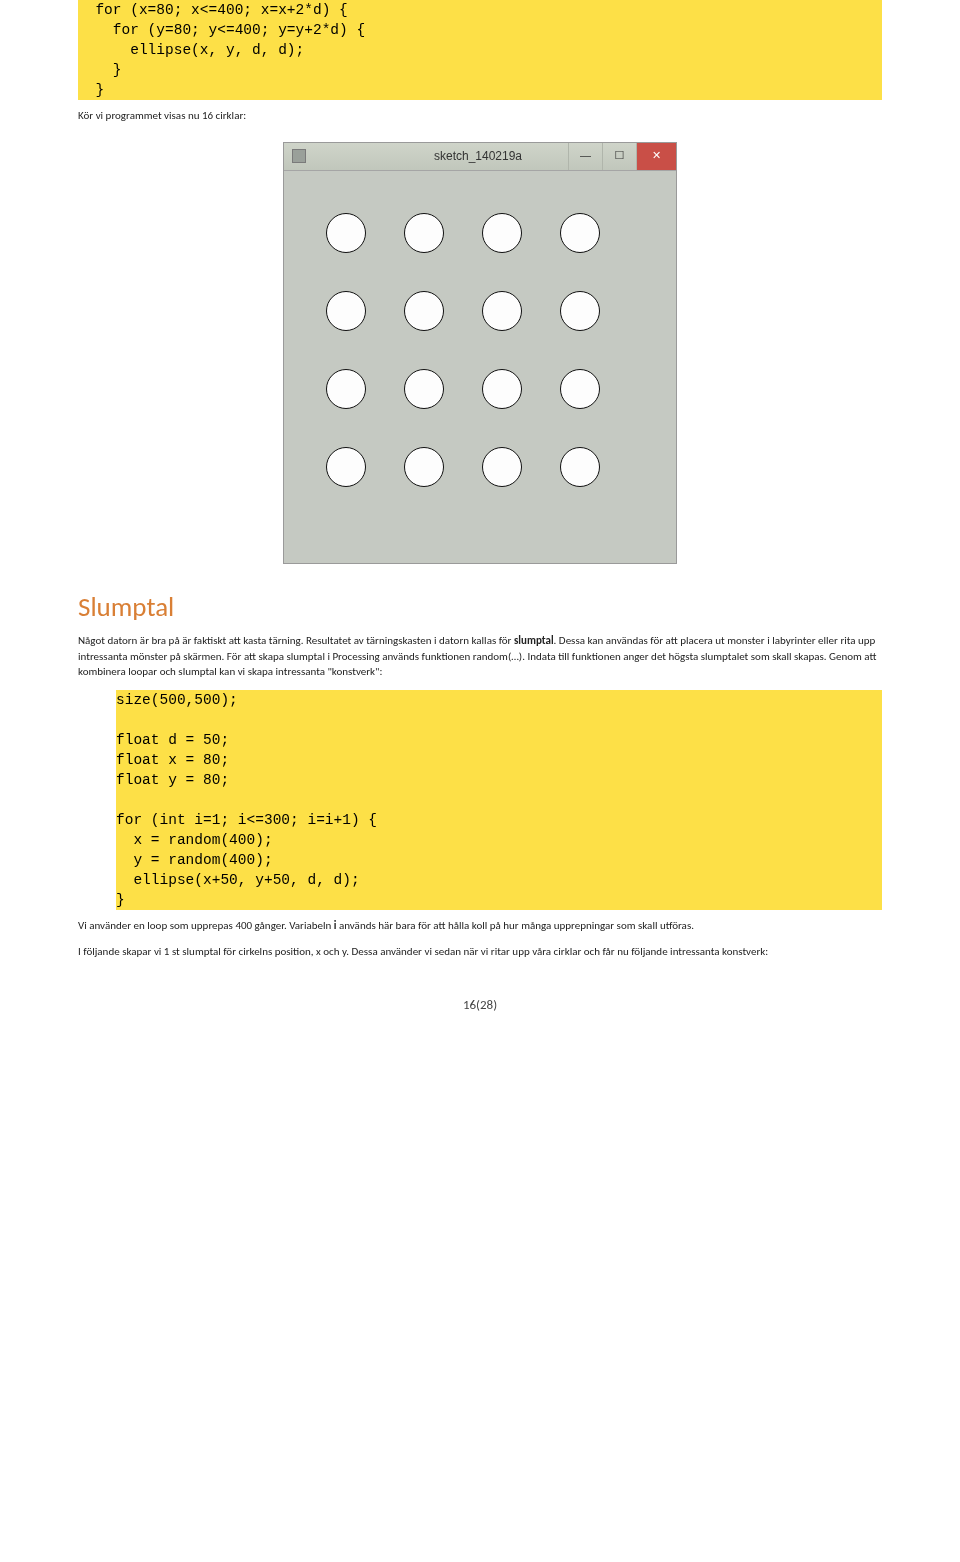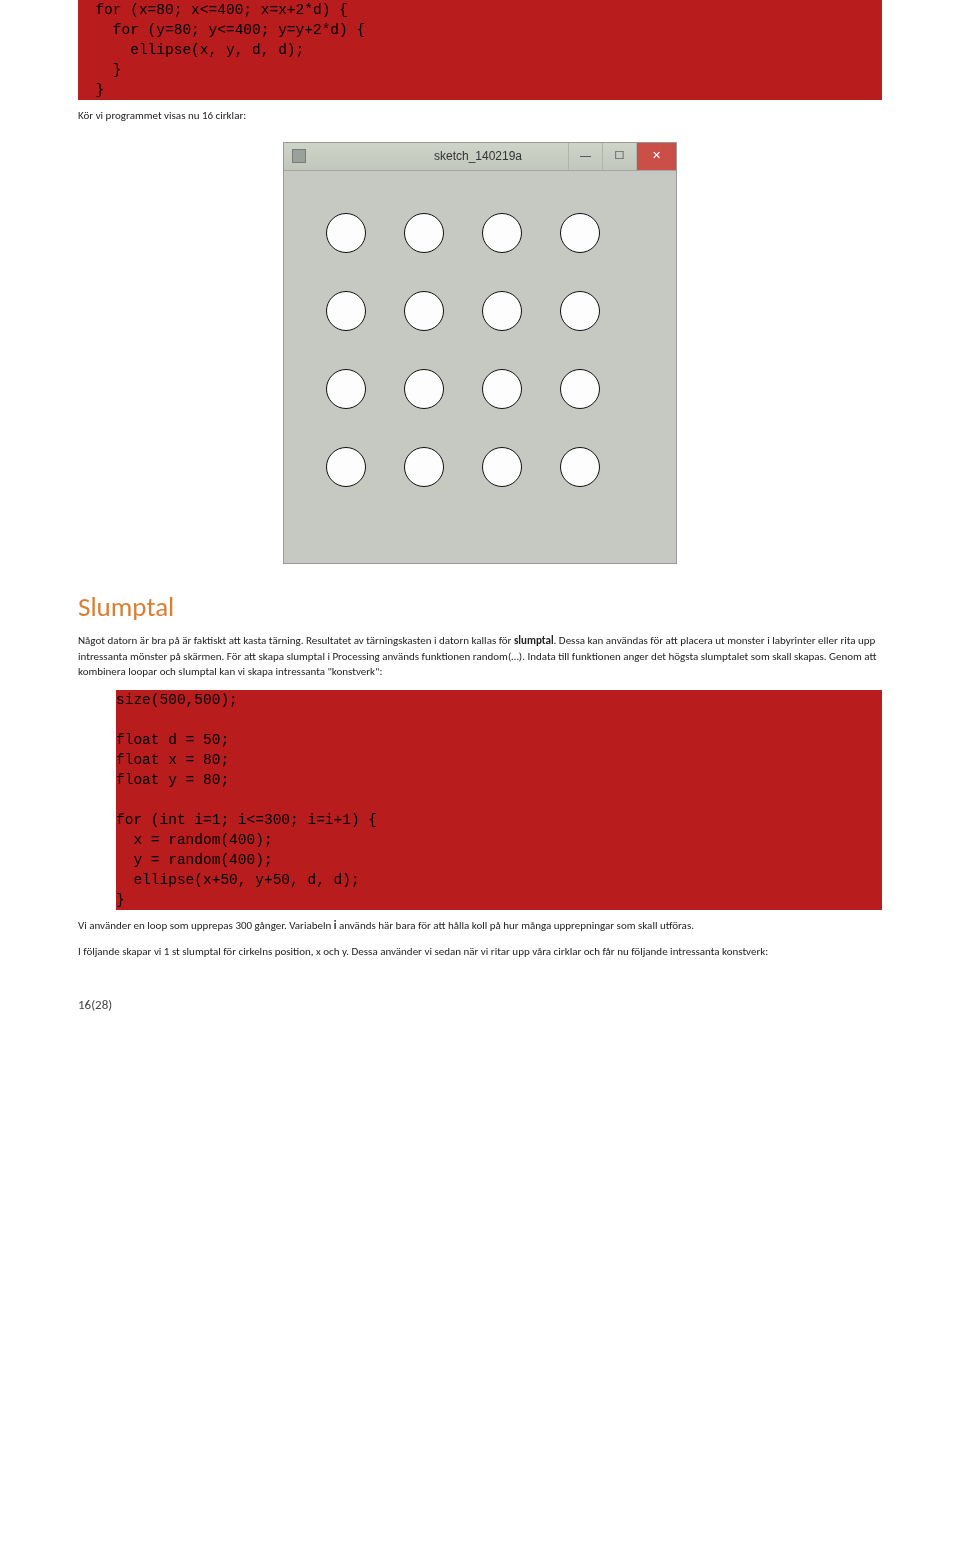--- a/index.html
+++ b/index.html
@@ -6,21 +6,21 @@
   body {
     font-family: Calibri, 'Segoe UI', Arial, sans-serif;
     font-size: 15px;
     color: #222;
     background: #fff;
     width: 960px;
     padding: 0 78px 30px 78px;
     line-height: 1.44;
   }
   .code-block {
-    background: #b91c1c;
+    background: #fde047;
     font-family: Consolas, 'Courier New', monospace;
     font-size: 14.5px;
     color: #000;
     white-space: pre;
     padding: 0 0 0 0;
     margin-bottom: 8px;
     line-height: 1.38;
   }
   .code-topblock {
     padding-left: 0;
@@ -95,20 +95,21 @@
     position: relative;
   }
   .circle {
     position: absolute;
     width: 40px; height: 40px;
     border-radius: 50%;
     background: #fdfdfd;
     border: 1px solid #111;
   }
   .page-num {
+    text-align: center;
     margin-top: 36px;
     font-size: 13px;
     color: #444;
   }
   .bold { font-weight: 700; }
 </style>
 </head>
 <body>
 
 <div class="code-block code-topblock">  for (x=80; x&lt;=400; x=x+2*d) {
@@ -165,18 +166,18 @@
 float y = 80;
 
 for (int i=1; i&lt;=300; i=i+1) {
   x = random(400);
   y = random(400);
   ellipse(x+50, y+50, d, d);
 }</div>
 </div>
 
 <p>
-  <span>Vi använder en loop som upprepas 300 gånger. Variabeln </span><span class="bold">i</span><span> används här bara för att hålla koll på hur många upprepningar som skall utföras.</span>
+  <span>Vi använder en loop som upprepas 400 gånger. Variabeln </span><span class="bold">i</span><span> används här bara för att hålla koll på hur många upprepningar som skall utföras.</span>
 </p>
 
 <p>I följande skapar vi 1 st slumptal för cirkelns position, x och y. Dessa använder vi sedan när vi ritar upp våra cirklar och får nu följande intressanta konstverk:</p>
 
 <div class="page-num">16(28)</div>
 
 </body></html>

